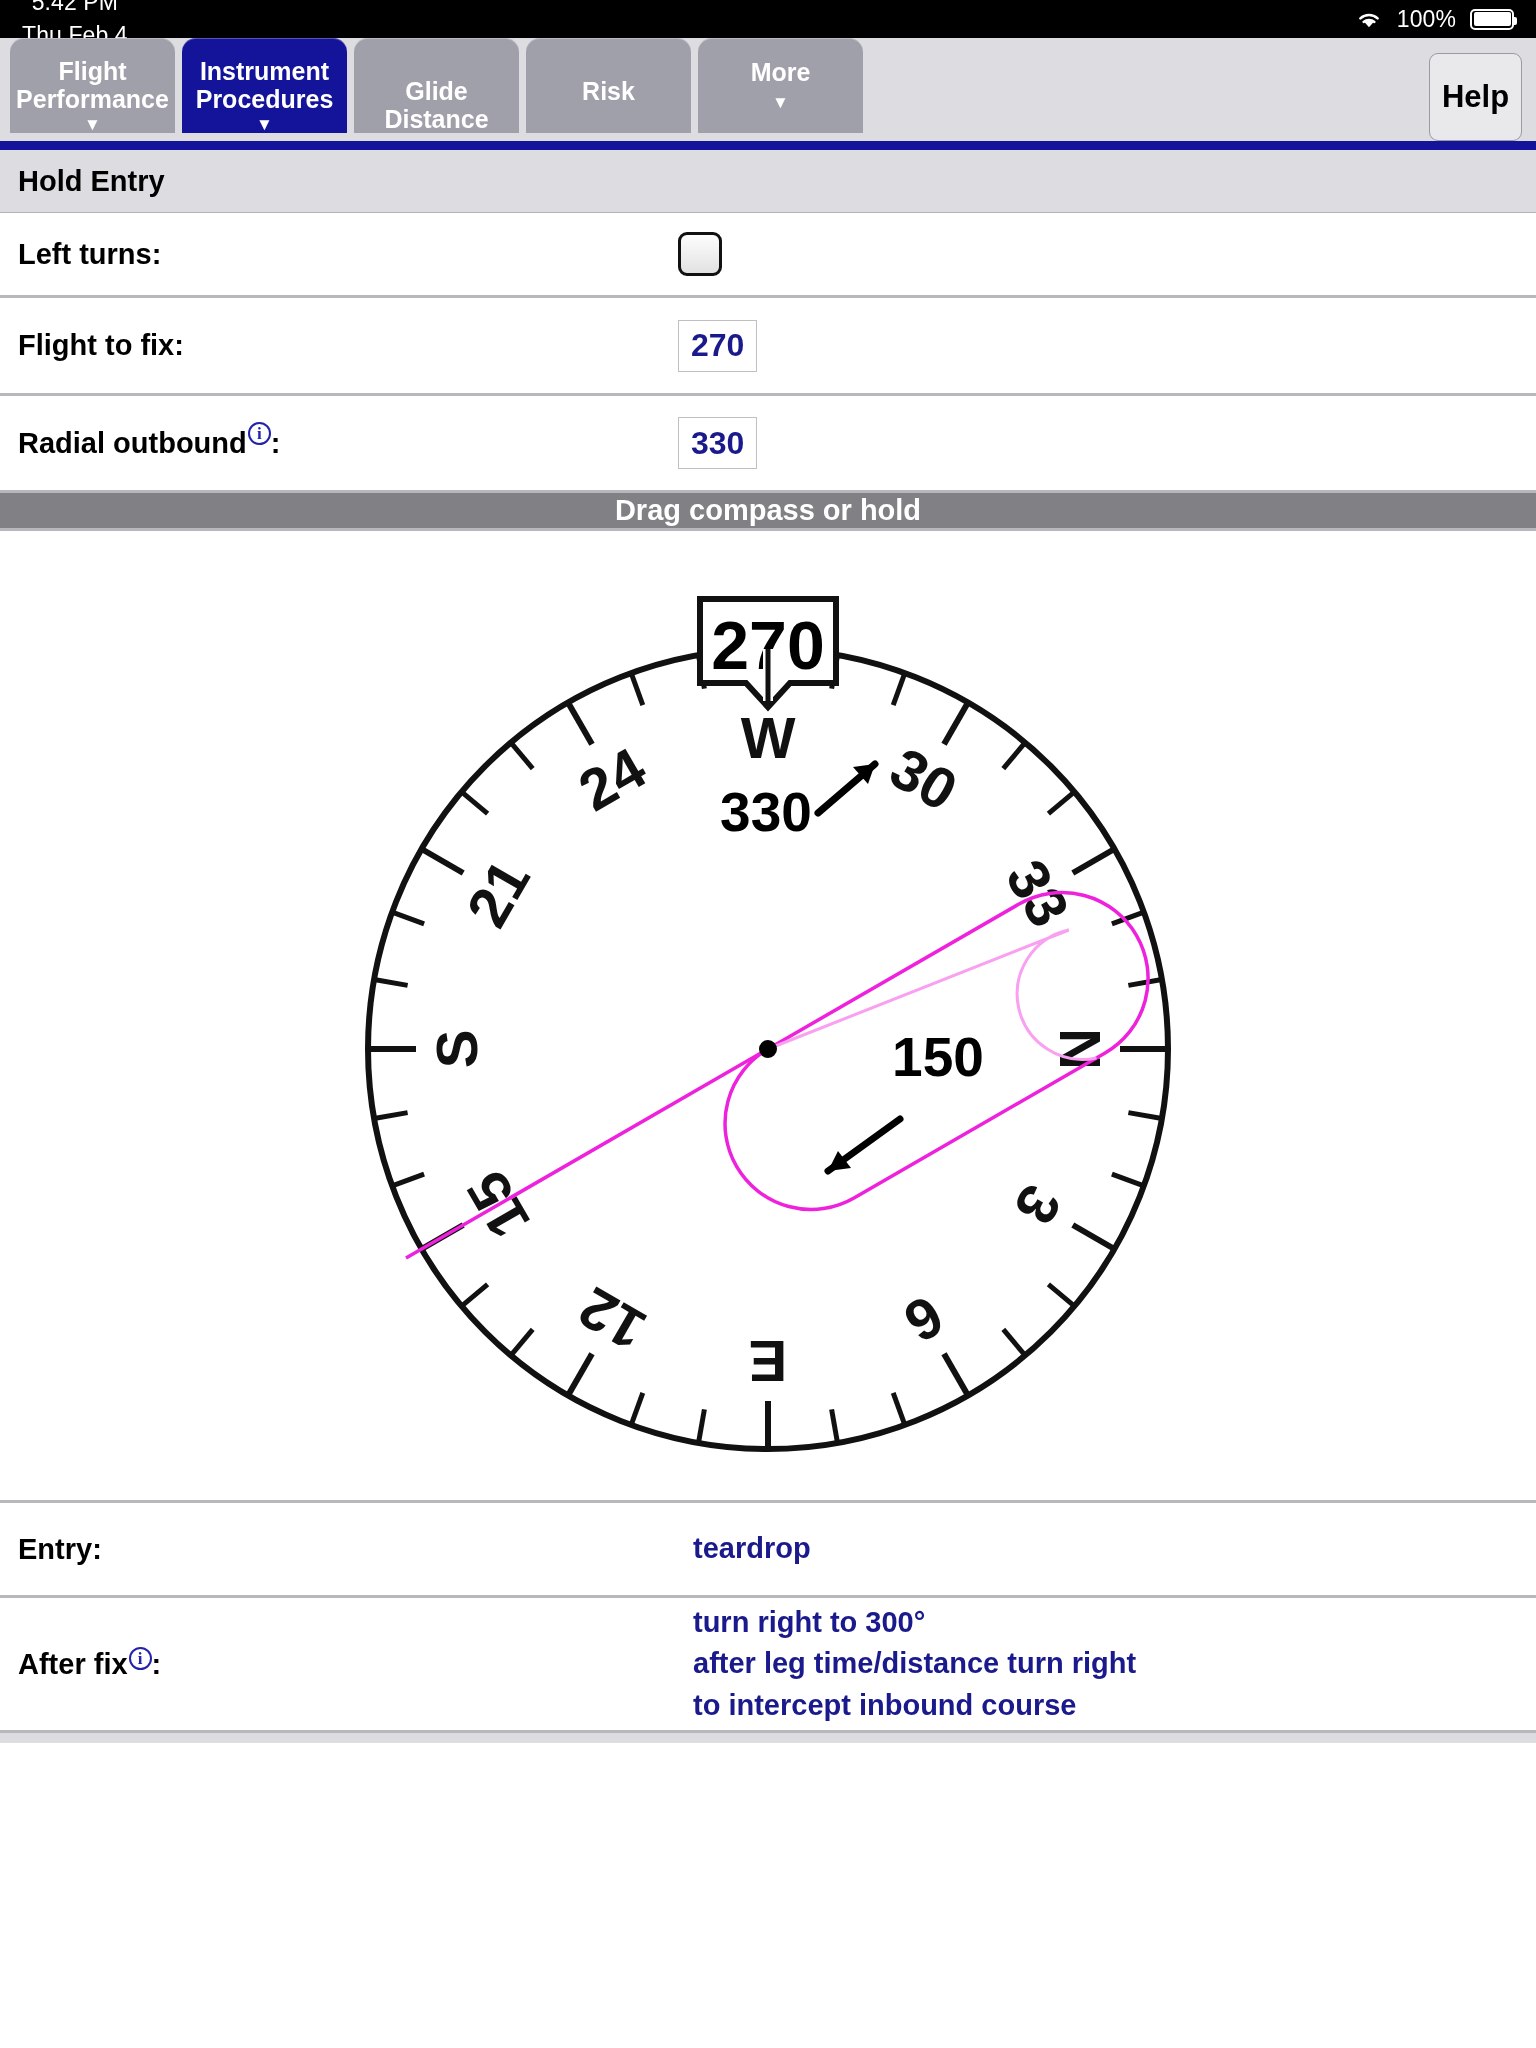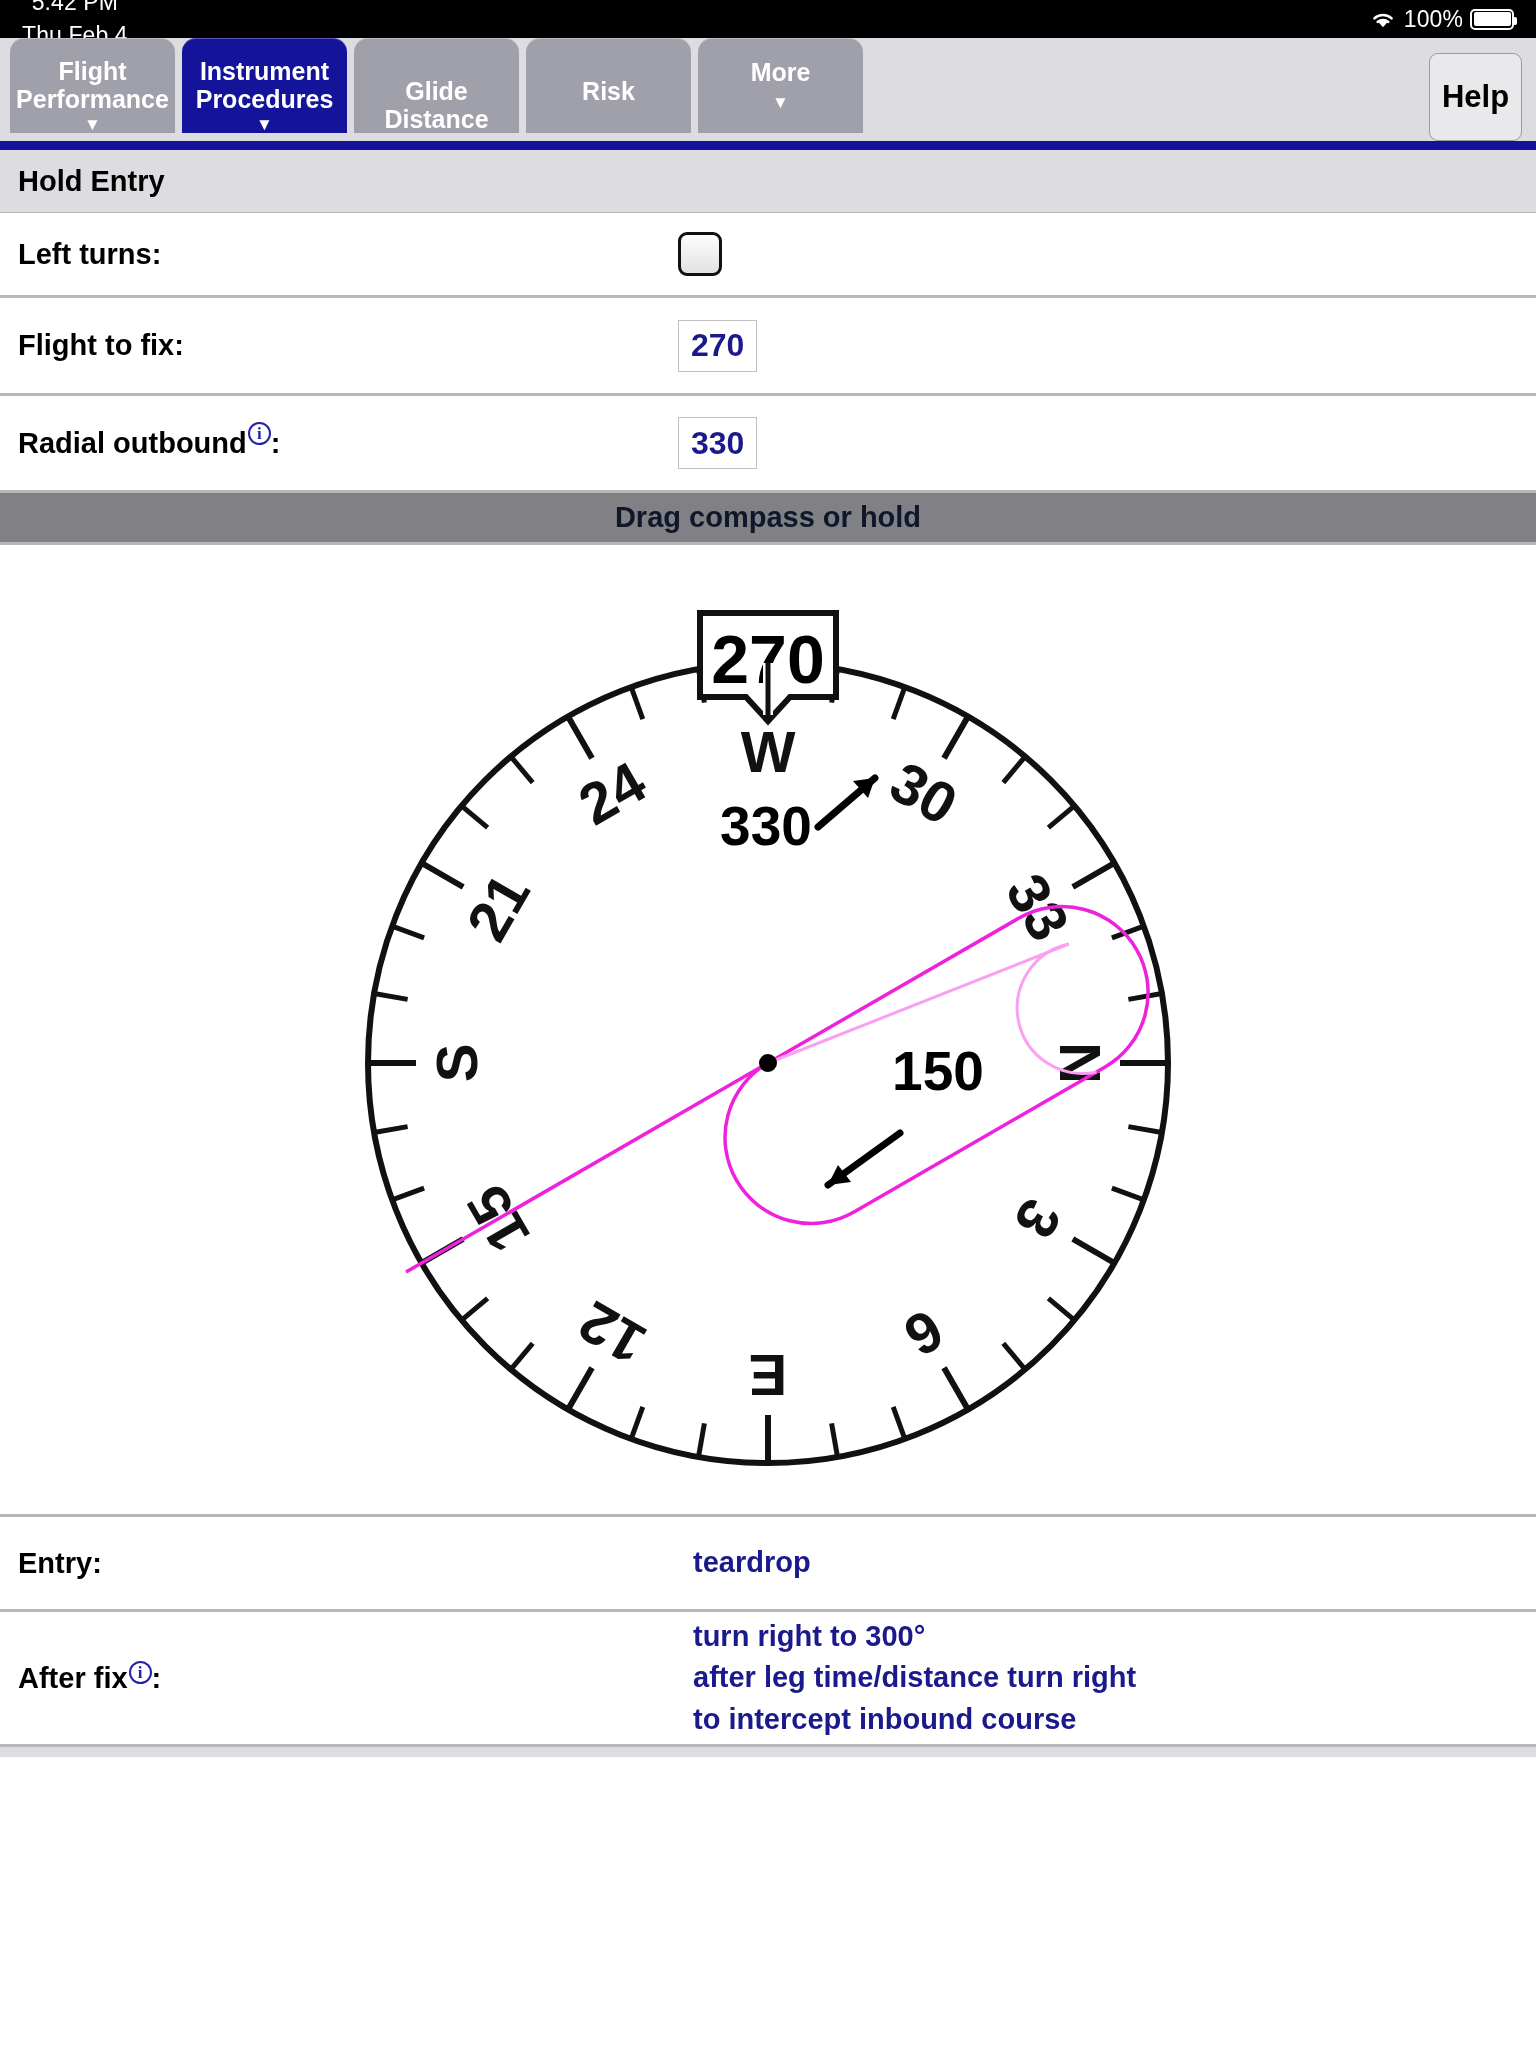--- a/index.html
+++ b/index.html
@@ -10,21 +10,21 @@
     overflow: hidden;
   }
 
   
   #status-bar {
     height: 38px; background: #000000; color: #ffffff;
     display: flex; align-items: center; padding: 0 22px;
     font-size: 23px; letter-spacing: 0.1px;
   }
   #status-left { display: flex; align-items: center; gap: 6px; flex-direction: column; }
-  #status-right { margin-left: auto; display: flex; align-items: center; gap: 7px; }
+  #status-right { margin-left: auto; display: flex; align-items: center; gap: 14px; }
   .wifi-ico { width: 28px; height: 20px; position: relative; }
   .wifi-ico svg { position: absolute; left: 0; top: 1px; }
   .battery {
     width: 44px; height: 21px; border: 2.5px solid #fff; border-radius: 5px;
     position: relative; display: inline-block;
   }
   .battery::after {
     content: ""; position: absolute; right: -5px; top: 6px;
     width: 3px; height: 8px; background: #fff; border-radius: 0 2px 2px 0;
   }
@@ -104,23 +104,23 @@
 
   .numfield {
     min-width: 78px; height: 52px;
     border: 1px solid #c0c0c4; background: #fff;
     display: flex; align-items: center; justify-content: center;
     color: #1a1a8c; font-size: 32px; font-weight: bold;
     padding: 0 12px;
   }
 
   #drag-bar {
-    height: 52px; background: #808085;
+    height: 38px; background: #808085;
     display: flex; align-items: center; justify-content: center;
-    color: #0f172a; font-size: 29px; font-weight: bold;
+    color: #ffffff; font-size: 29px; font-weight: bold;
     border-bottom: 3px solid #b8b8bc;
   }
 
   
   #compass-wrap {
     height: 972px; background: #fff;
     border-bottom: 3px solid #b8b8bc;
     position: relative; overflow: hidden;
   }
   #compass-svg { position: absolute; left: 0; top: 0; }

